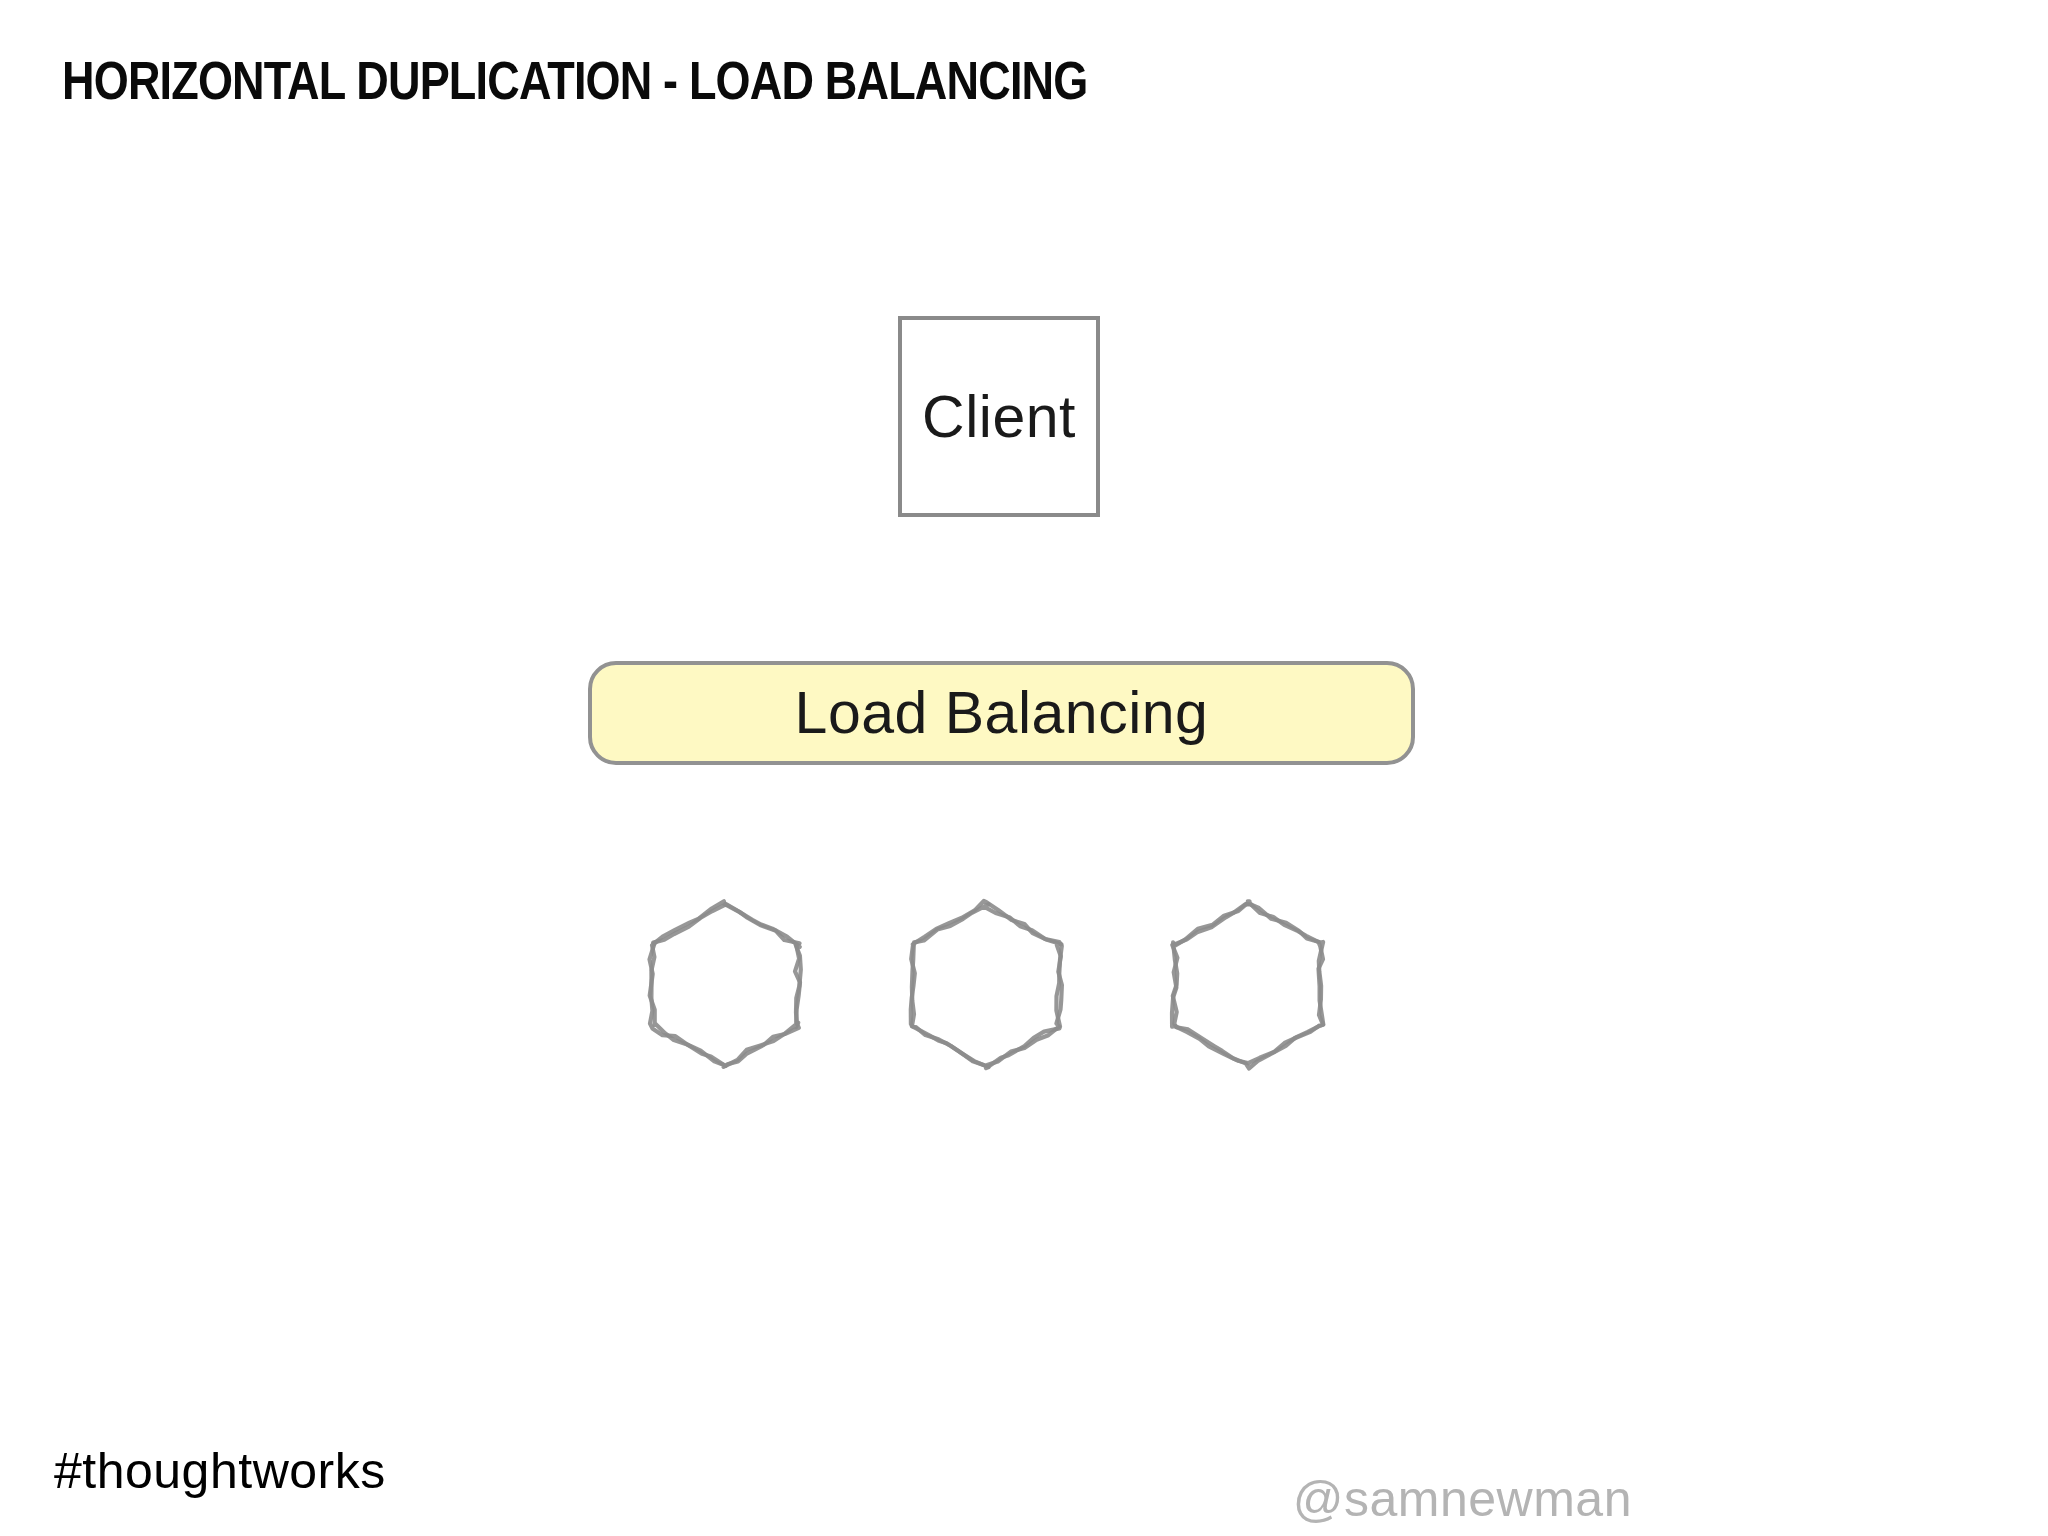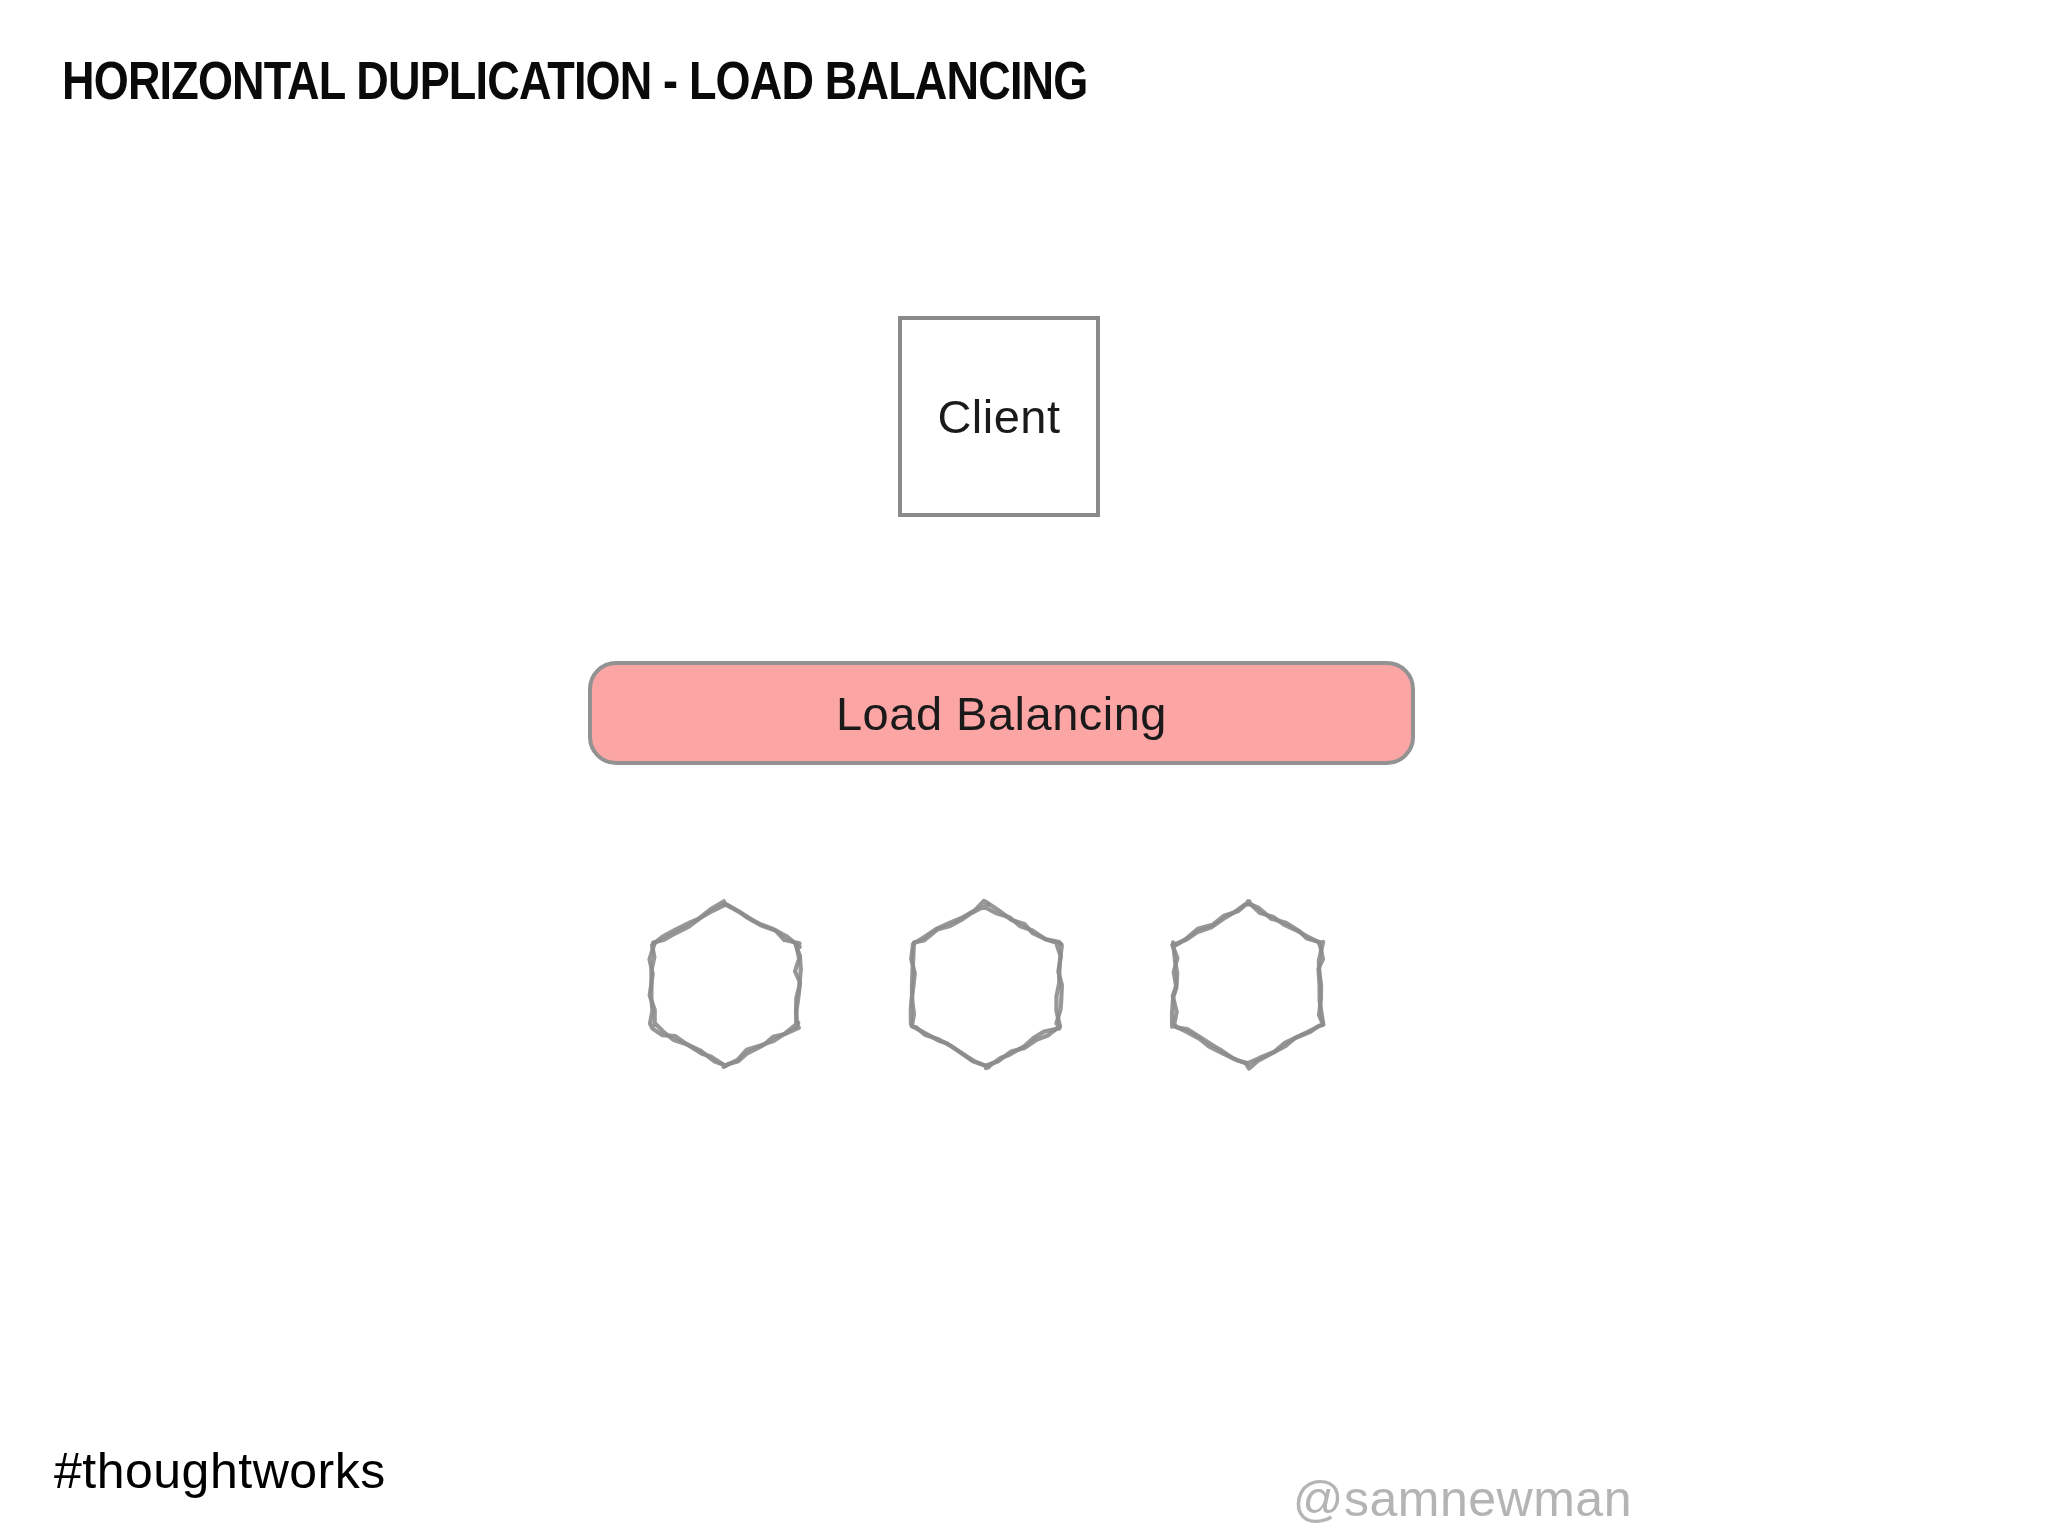--- a/index.html
+++ b/index.html
@@ -36,35 +36,35 @@
     height: 201px;
     border: 4px solid #8a8a8a;
     box-sizing: border-box;
     background: #ffffff;
     display: flex;
     align-items: center;
     justify-content: center;
   }
   .client-box .label,
   .lb-bar .label {
-    font-size: 47px;
+    font-size: 59px;
     font-weight: 300;
     color: #1a1a1a;
     letter-spacing: 0.5px;
   }
   .lb-bar {
     position: absolute;
     left: 588px;
     top: 661px;
     width: 827px;
     height: 104px;
     border: 4px solid #929292;
     border-radius: 28px;
     box-sizing: border-box;
-    background: #fca5a5;
+    background: #fef9c3;
     display: flex;
     align-items: center;
     justify-content: center;
   }
   .services-svg {
     position: absolute;
     left: 610px;
     top: 870px;
     width: 780px;
     height: 230px;

